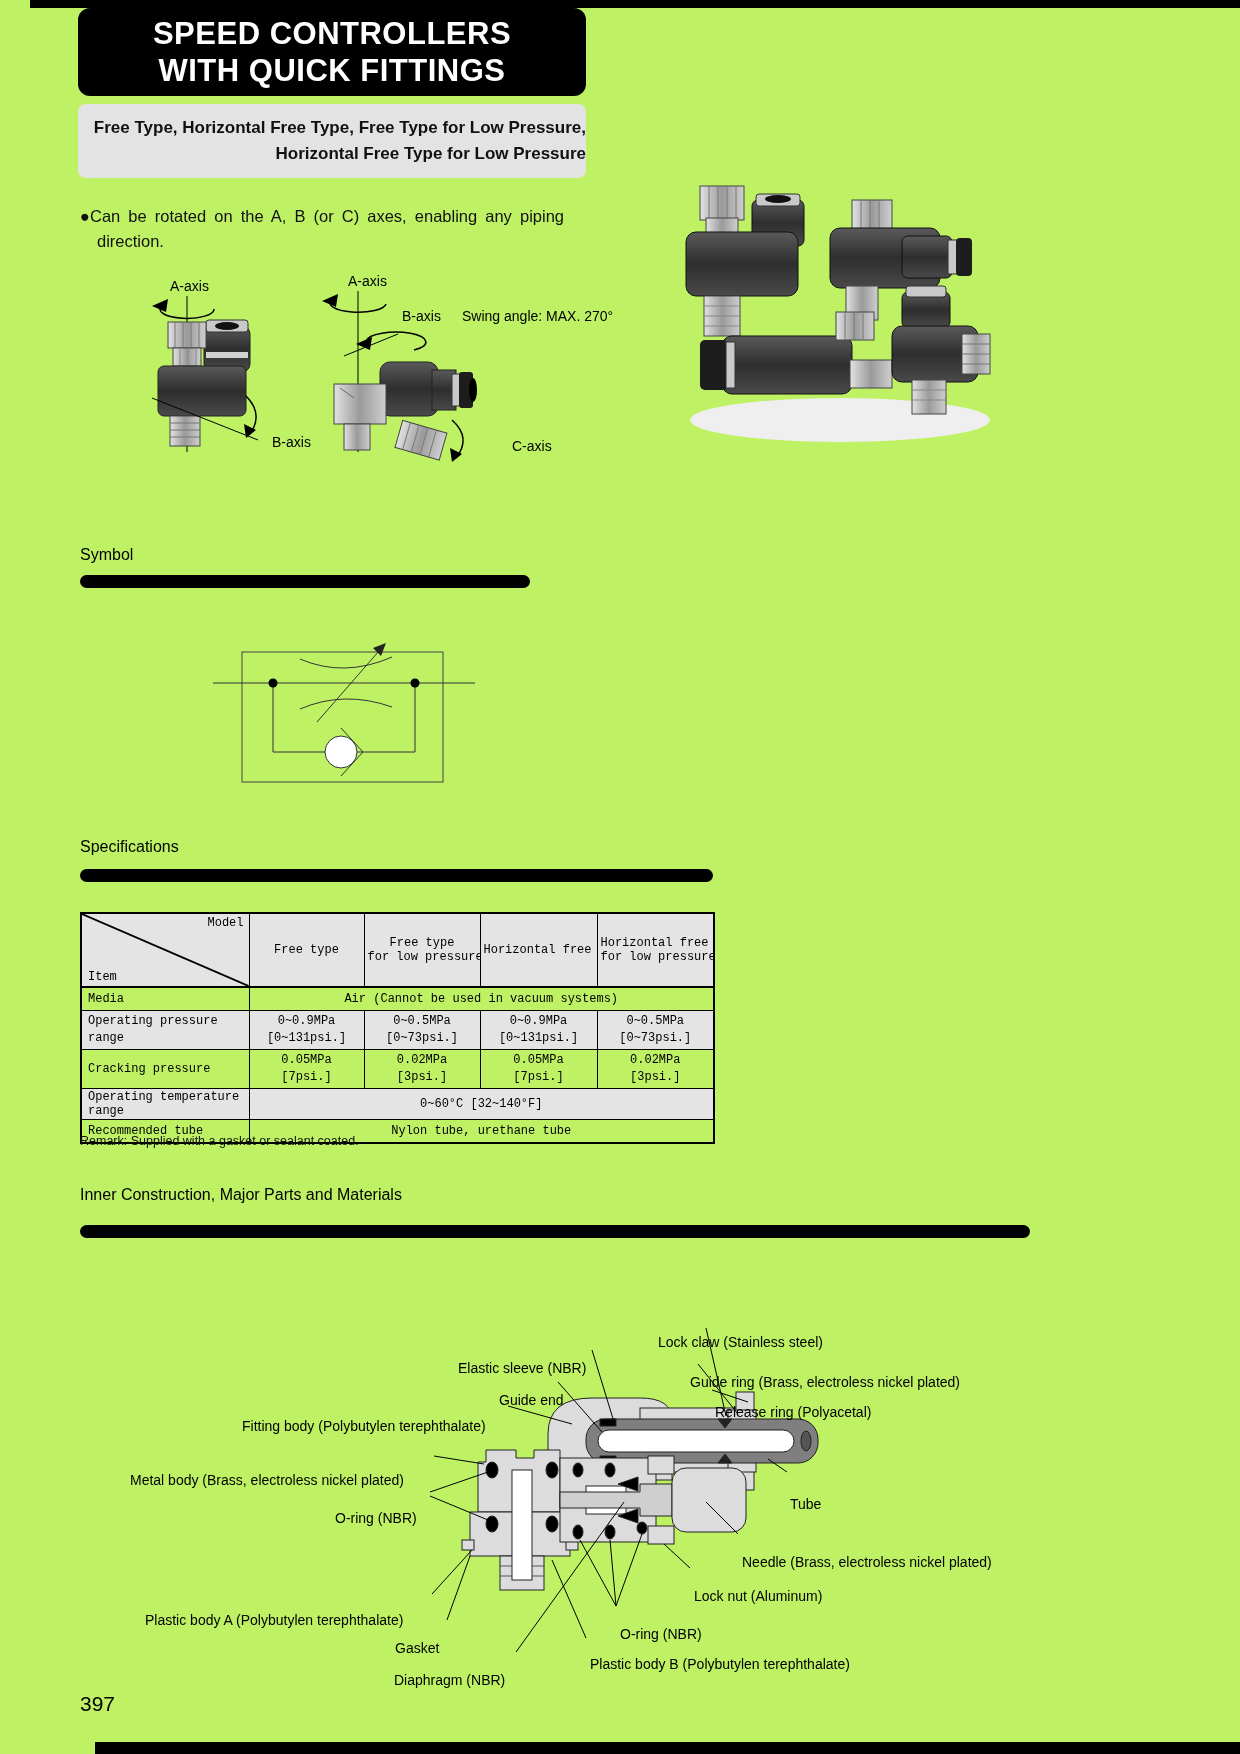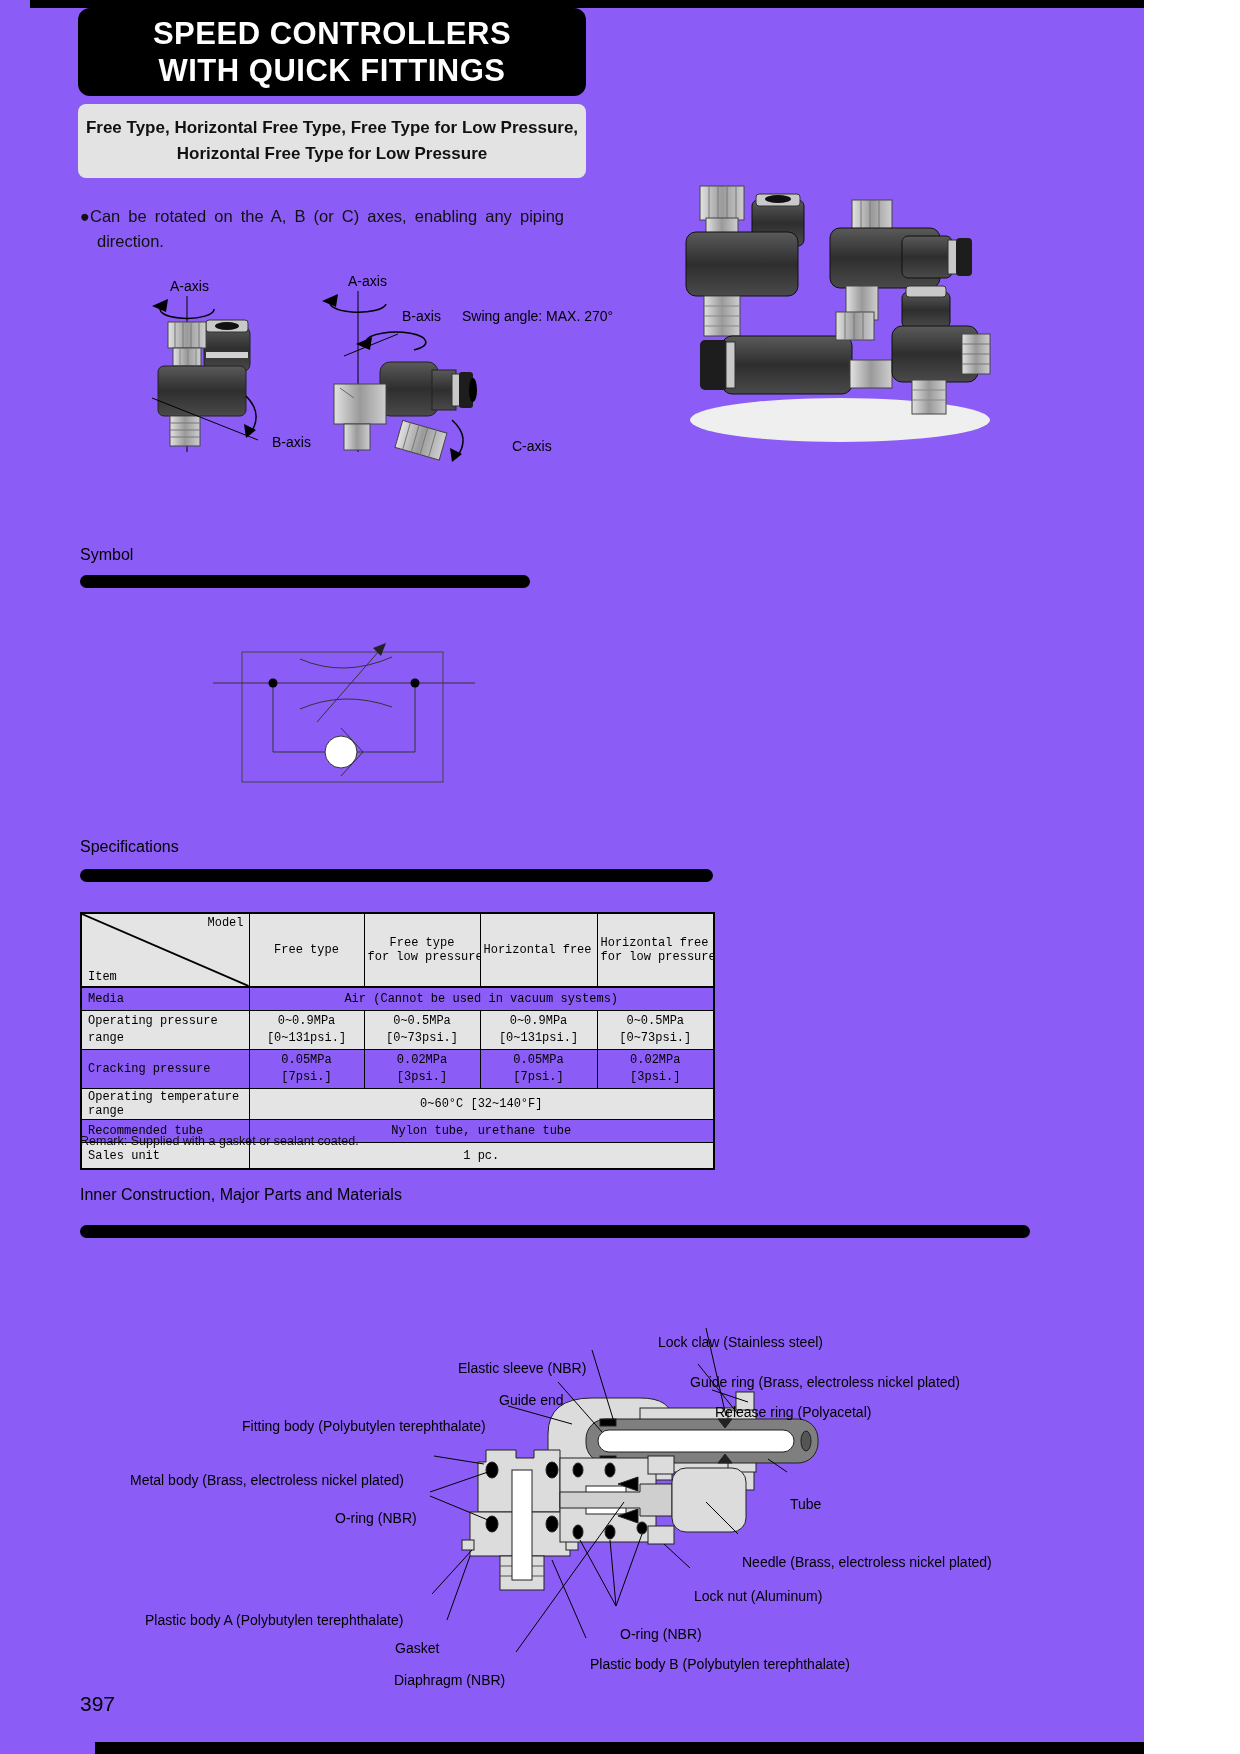--- a/index.html
+++ b/index.html
@@ -1,27 +1,27 @@
 <!DOCTYPE html>
 <html><head>
 <meta charset="utf-8">
 <style>
   html,body{margin:0;padding:0;background:#fff;}
-  #page{position:relative;width:1144px;height:1754px;background:#8b5cf6;overflow:hidden;
+  #page{position:relative;width:1240px;height:1754px;background:#bef264;overflow:hidden;
         font-family:"Liberation Sans","DejaVu Sans",sans-serif;color:#000;}
   .abs{position:absolute;}
   
   #top-bar{left:30px;top:0;width:1210px;height:8px;background:#000;}
   #bottom-bar{left:95px;top:1742px;width:1145px;height:12px;background:#000;}
   
   #title-box{left:78px;top:8px;width:508px;height:88px;background:#000;border-radius:12px;
              display:flex;flex-direction:column;justify-content:center;align-items:center;}
   #title-box .t{color:#fff;font-weight:bold;font-size:31px;line-height:37px;letter-spacing:.5px;}
   #subtitle-box{left:78px;top:104px;width:508px;height:74px;background:#e3e3e3;border-radius:8px;
-                display:flex;flex-direction:column;justify-content:center;align-items:center;}
+                display:flex;flex-direction:column;justify-content:center;align-items:flex-end;}
   #subtitle-box .s{font-weight:bold;font-size:17px;line-height:26px;color:#111;}
   
   #intro{left:80px;top:204px;width:512px;font-size:16.5px;line-height:25px;color:#111;}
   #intro .l1{word-spacing:3.5px;}
   #intro .l2{padding-left:17px;}
   
   .sect-h{font-size:16px;font-weight:normal;color:#000;}
   .sect-bar{height:13px;background:#000;border-radius:7px;}
   
   #spec-table{left:80px;top:912px;width:633px;border-collapse:collapse;table-layout:fixed;
@@ -269,24 +269,20 @@
 [3psi.]</td>
     </tr>
     <tr class="r-temp shade">
       <td class="lbl">Operating temperature range</td>
       <td colspan="4">0~60°C [32~140°F]</td>
     </tr>
     <tr class="r-tube">
       <td class="lbl">Recommended tube</td>
       <td colspan="4">Nylon tube, urethane tube</td>
     </tr>
-    <tr class="r-sales shade">
-      <td class="lbl">Sales unit</td>
-      <td colspan="4">1 pc.</td>
-    </tr>
   </tbody>
     </table>
   <div class="abs" id="remark">Remark: Supplied with a gasket or sealant coated.</div>
 
   <div class="abs sect-h" style="left:80px;top:1186px">Inner Construction, Major Parts and Materials</div>
   <div class="abs sect-bar" style="left:80px;top:1225px;width:950px"></div>
 
   <svg class="abs" style="left:80px;top:1250px" width="1100" height="430" viewBox="80 1250 1100 430">
     <g stroke="#222" stroke-width="1">
 

